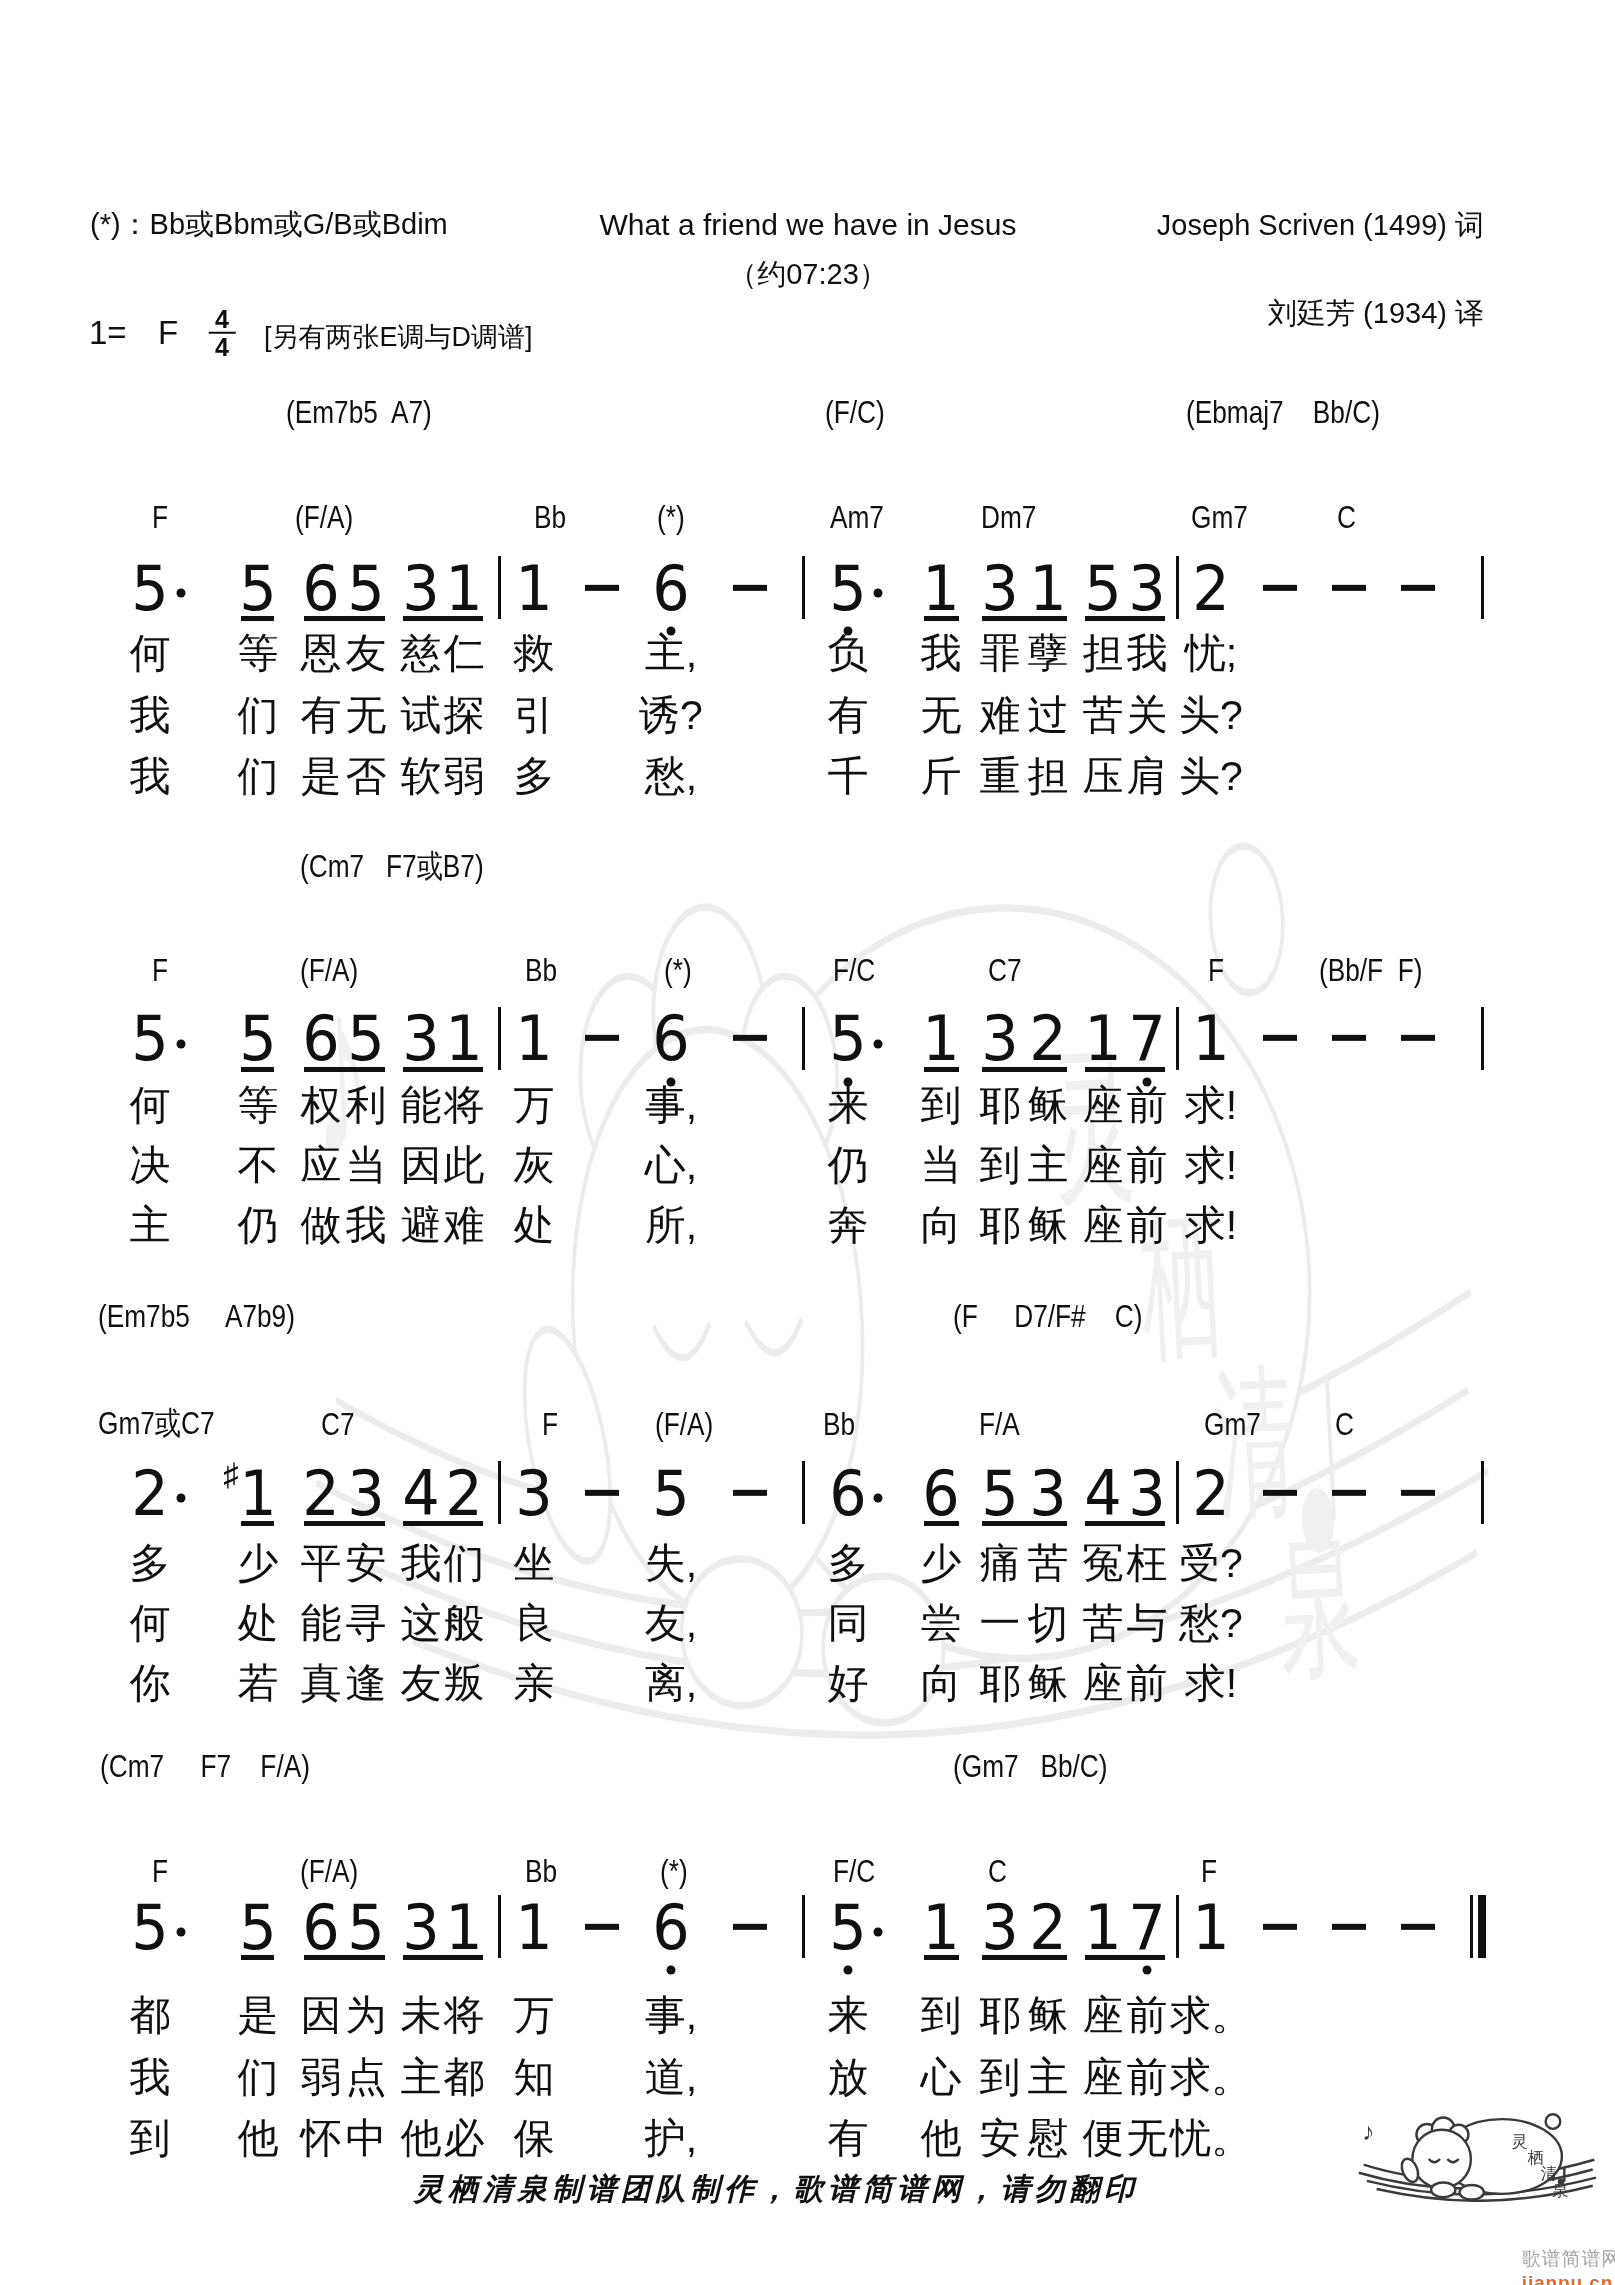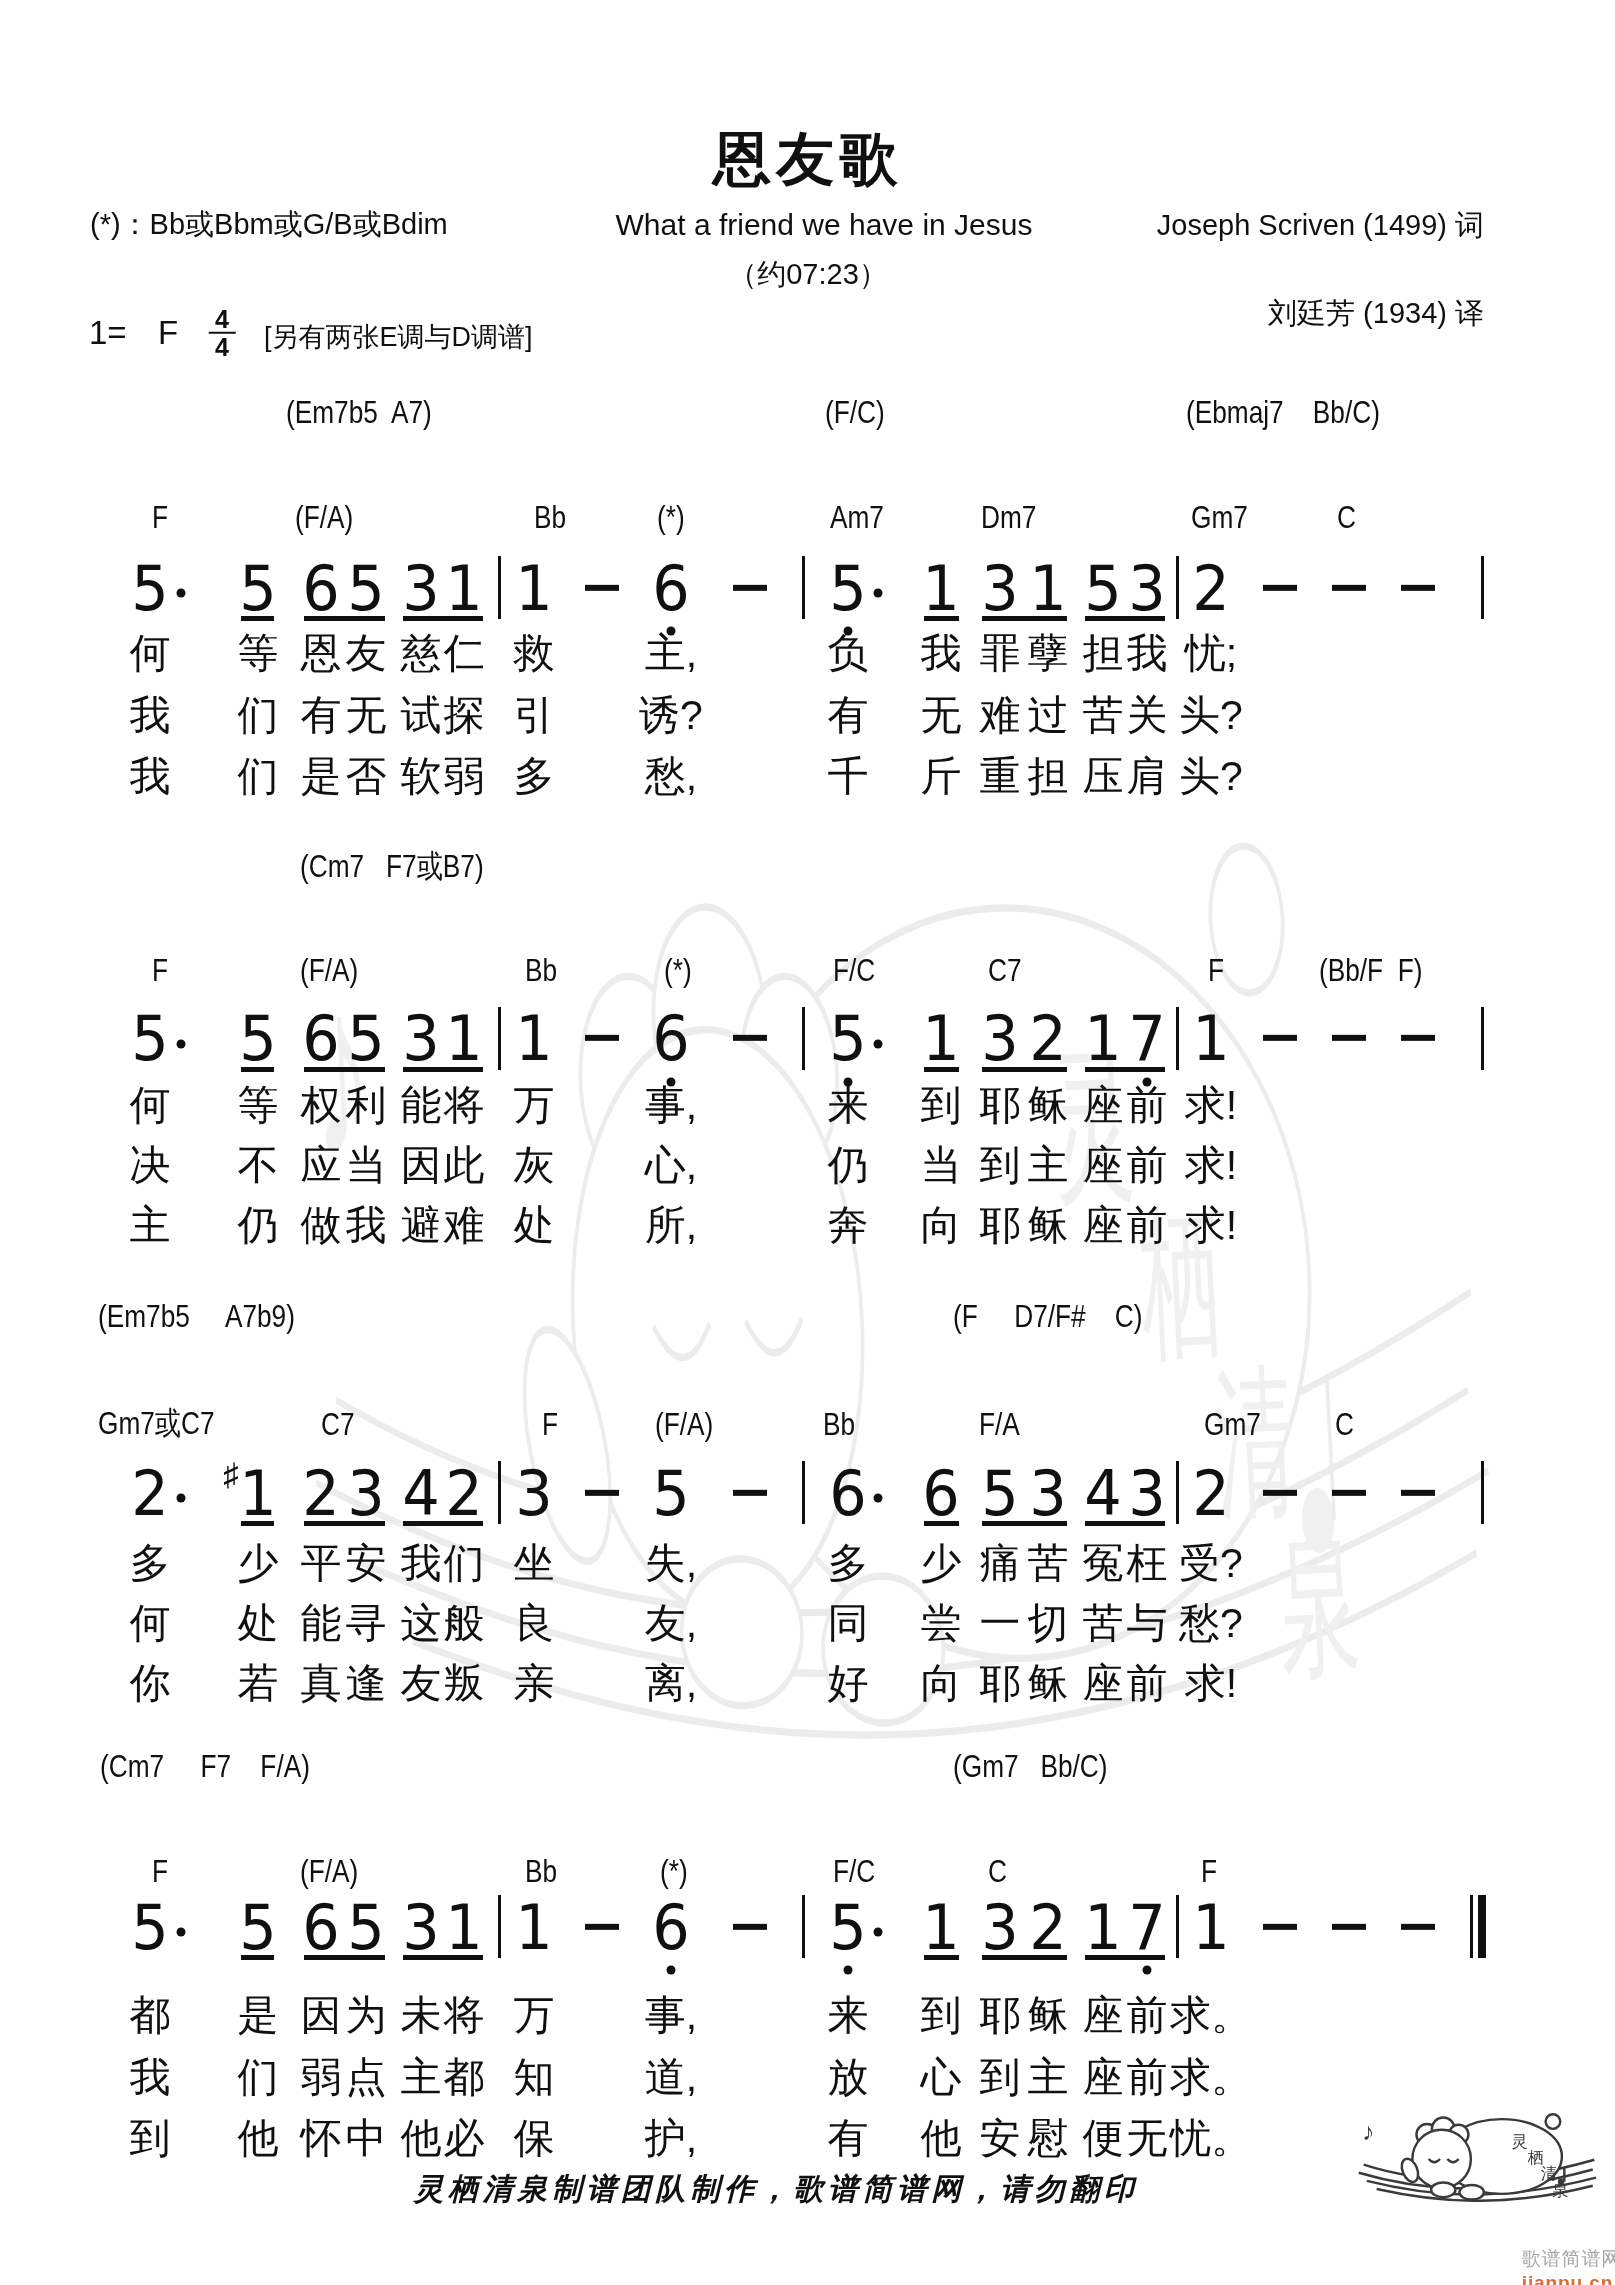--- a/index.html
+++ b/index.html
@@ -6,21 +6,21 @@
   #sheet{
     position:relative; width:1616px; height:2285px; background:#ffffff;
     overflow:hidden; margin:0 auto;
     font-family:"Liberation Sans","DejaVu Sans",sans-serif; color:#101010;
   }
   .abs{position:absolute;}
   .posC{position:absolute; transform:translate(-50%,-50%); white-space:pre;}
   .posL{position:absolute; transform:translateY(-50%); white-space:pre;}
   .posR{position:absolute; transform:translateY(-50%); white-space:pre;}
   .title{font-size:58px; font-weight:bold; letter-spacing:5.4px;}
-  .hdr{font-size:30px;margin-left:16px;}
+  .hdr{font-size:30px;}
   .hdr-cn{font-size:29px;}
   .credit{font-size:29px;}
   .keyrow{font-size:33px;}
   .edition{font-size:27px;}
   .timesig{position:absolute; transform:translate(-50%,-50%); text-align:center;
            font-size:25px; font-weight:bold; line-height:1.05;}
   .timesig .ts-n{padding:0 6.3px;}
   .timesig .ts-top{border-bottom:2.7px solid #101010;}
   .paren, .chord{font-size:32px;}
   .cx{display:inline-block; transform:scaleX(.82); transform-origin:0 50%; white-space:pre;}
@@ -71,21 +71,20 @@
         <text class="mtxt" x="226" y="84" font-size="20" fill="#3a3a3a" stroke="none">清</text>
         <text class="mtxt" x="240" y="104" font-size="20" fill="#3a3a3a" stroke="none">泉</text>
       </g>
     </defs>
   </svg>
 
   <svg class="watermark" width="1203" height="914" viewBox="0 0 300 112" preserveAspectRatio="none" stroke="#000000" stroke-width="0.9" fill="none">
     <use href="#lamb"></use>
   </svg>
 
-  <div class="posC title" style="left:808px; top:160px">恩友歌</div>
 
   <div class="posL hdr-cn" style="left:90px; top:225px">(*)：Bb或Bbm或G/B或Bdim</div>
 
   <div class="posC hdr" style="left:808px; top:225px">What a friend we have in Jesus</div>
 
   <div class="posR credit" style="right:132px; top:226px">Joseph Scriven (1499) 词</div>
   <div class="posC hdr-cn" style="left:808px; top:275px">（约07:23）</div>
   <div class="posR credit" style="right:132px; top:314px">刘廷芳 (1934) 译</div>
 
   <div class="posL keyrow" style="left:89px; top:333px">1=</div>

